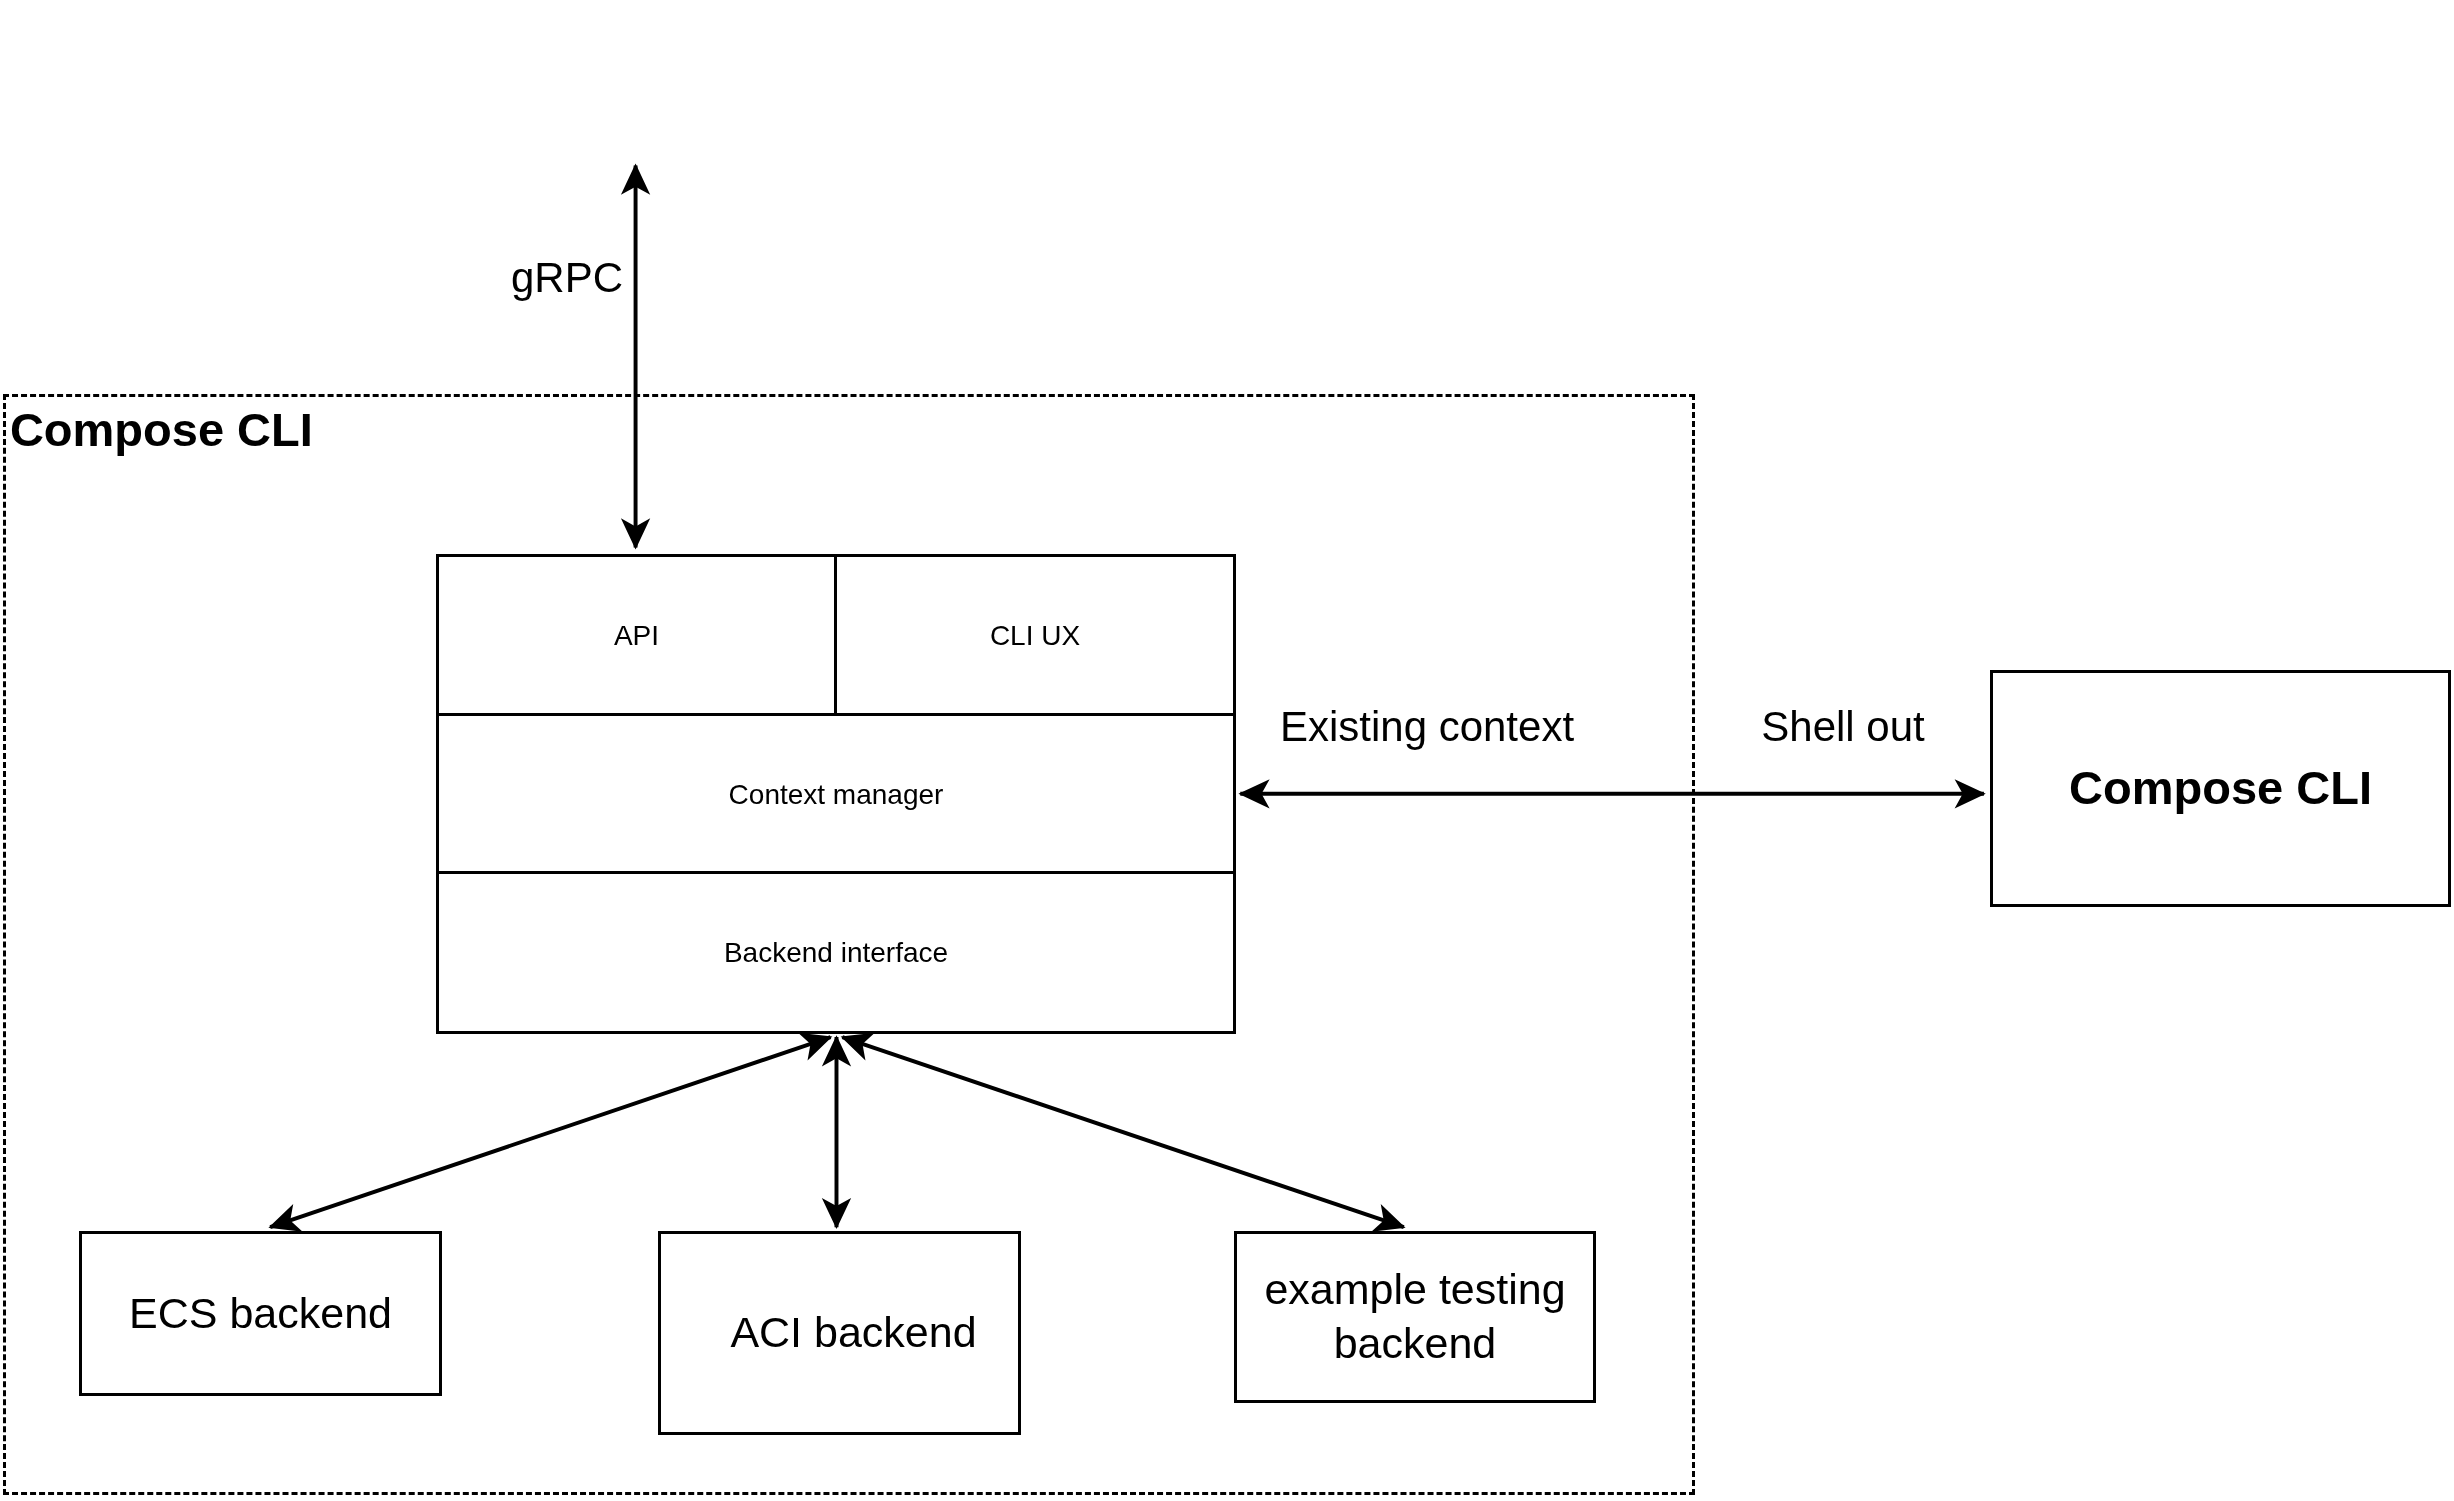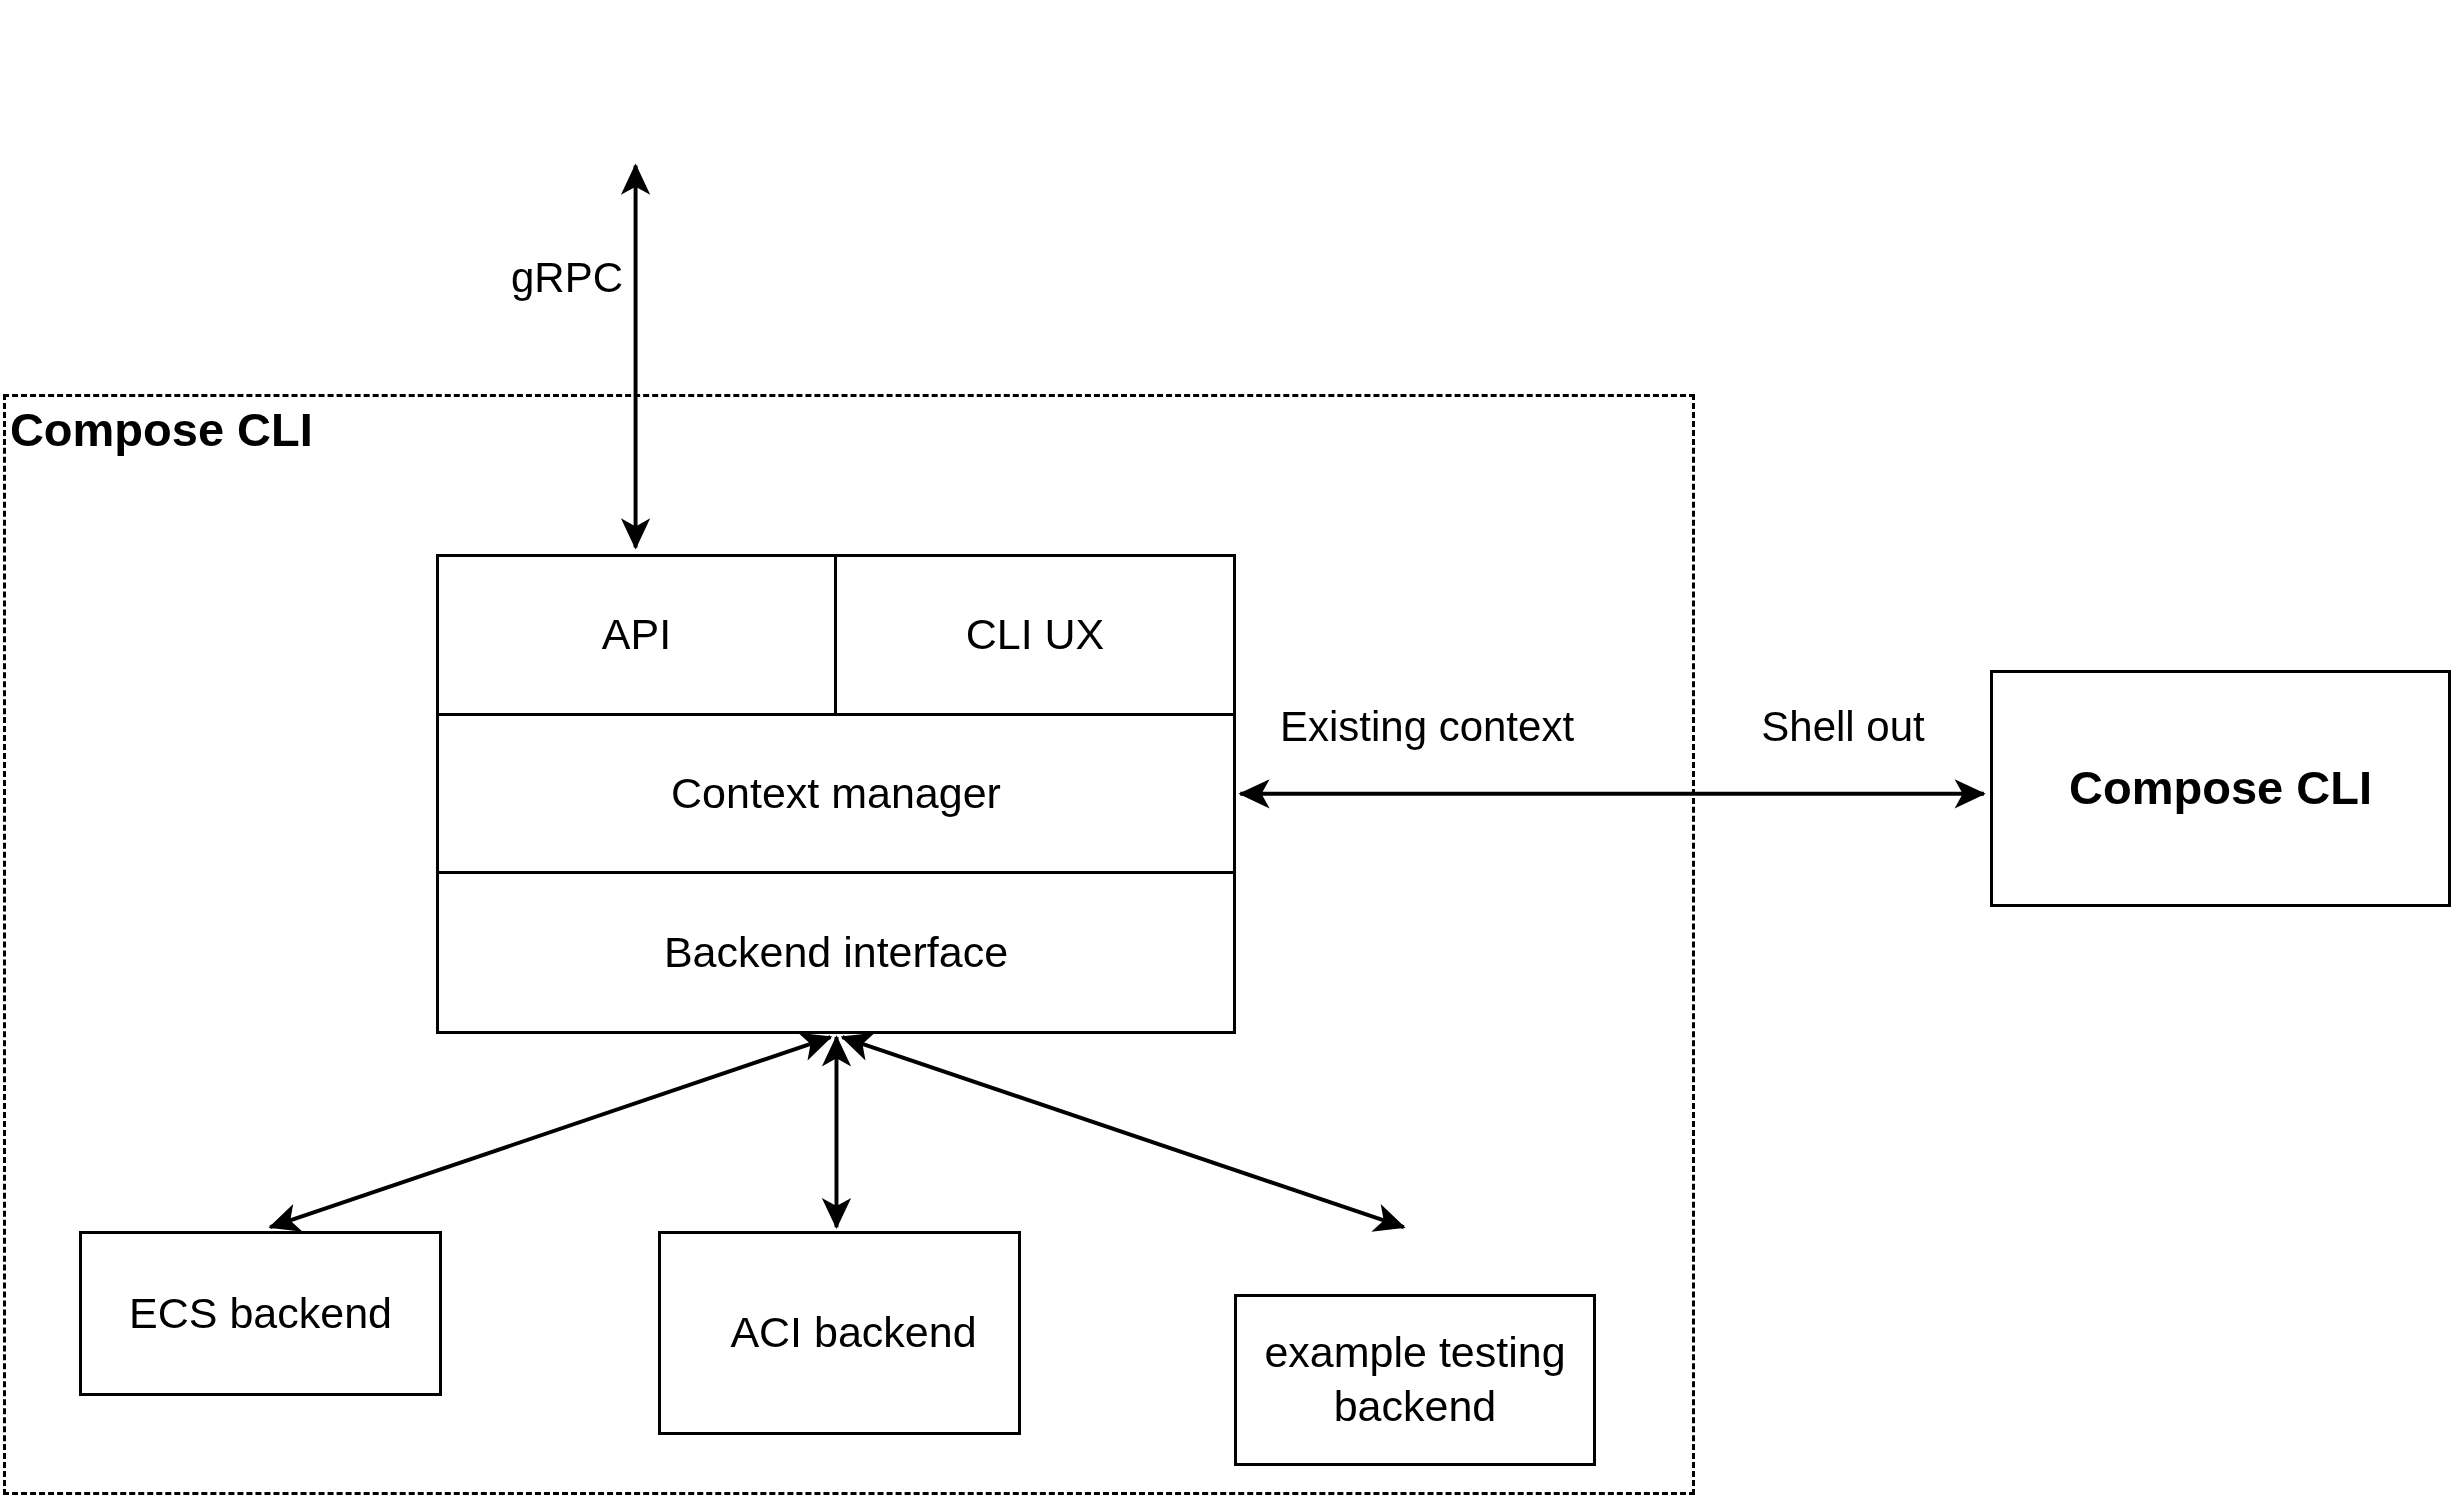--- a/index.html
+++ b/index.html
@@ -48,21 +48,21 @@
     display: block;
     padding: 0;
   }
   .cell {
     position: absolute;
     box-sizing: border-box;
     display: flex;
     align-items: center;
     justify-content: center;
     text-align: center;
-    font-size: 43px;
+    font-size: 28px;
   }
   .edge-label {
     position: absolute;
     font-size: 42px;
     white-space: nowrap;
     background: transparent;
   }
   .edges-layer {
     position: absolute;
     left: 0;
@@ -97,21 +97,21 @@
   <div class="box bold" style="left:1990px; top:670px; width:461px; height:237px;">
     <span>Compose CLI</span>
   </div>
 
   <div class="box" style="left:79px; top:1231px; width:363px; height:165px;">
     <span>ECS backend</span>
   </div>
   <div class="box" style="left:658px; top:1231px; width:363px; height:204px;padding-left:28px;">
     <span>ACI backend</span>
   </div>
-  <div class="box" style="left:1234px; top:1294px; width:362px; height:172px; padding:0 11.8px;">
+  <div class="box" style="left:1234px; top:1231px; width:362px; height:172px; padding:0 11.8px;">
     <span>example testing backend</span>
   </div>
 
   <div class="edge-label" style="left:394px; top:254px; width:229px; text-align:right;">gRPC</div>
   <div class="edge-label" style="left:1230px; top:703px; width:394px; text-align:center;">Existing context</div>
   <div class="edge-label" style="left:1715px; top:703px; width:256px; text-align:center;">Shell out</div>
 
   <svg class="edges-layer" width="2455" height="1501" viewBox="0 0 2492 1524">
     <defs>
       <marker id="ah" viewBox="0 0 12 12" refX="10.4" refY="6" markerWidth="9.5" markerHeight="9.5" orient="auto-start-reverse" markerUnits="strokeWidth">

